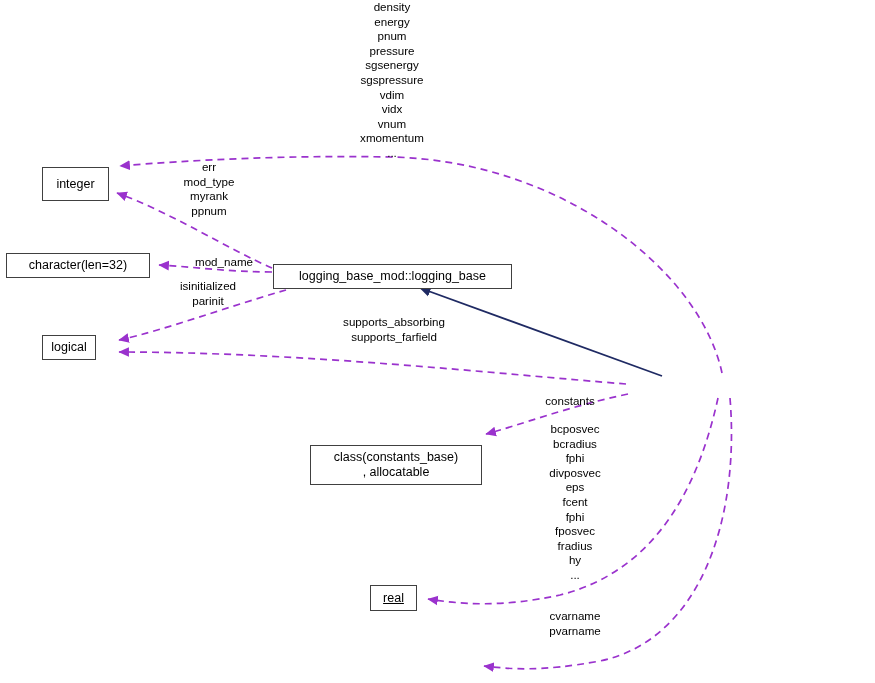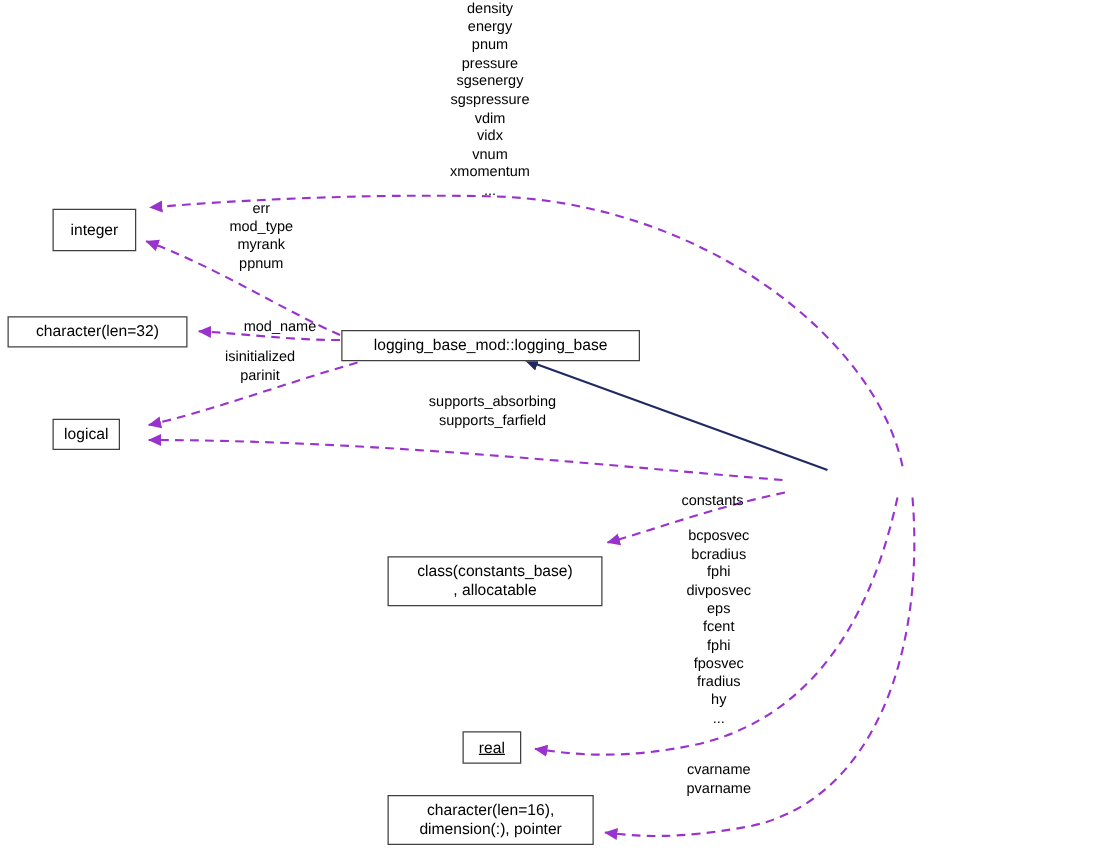--- a/index.html
+++ b/index.html
@@ -180,18 +180,14 @@
 
   <div class="node" style="left:310px; top:422px; width:172px; height:40px;margin-top:23px;">
     <span class="nl">class(constants_base)</span>
     <span class="nl">, allocatable</span>
   </div>
 
   <div class="node" style="left:370px; top:585px; width:47px; height:26px;text-decoration:underline;">
     <span class="nl">real</span>
   </div>
 
-  <div class="node" style="left:310px; top:636px; width:165px; height:40px;">
-    <span class="nl">character(len=16),</span>
-    <span class="nl"> dimension(:), pointer</span>
-  </div>
 
 </div>
 
 </body></html>

